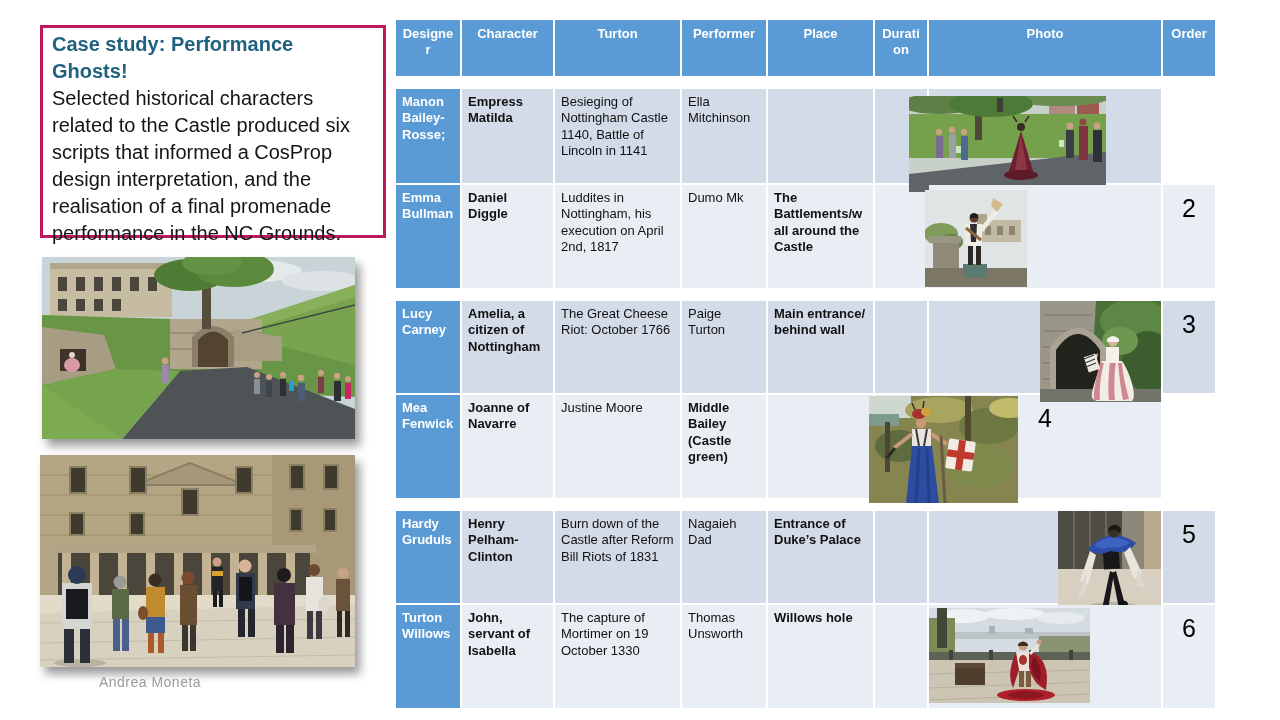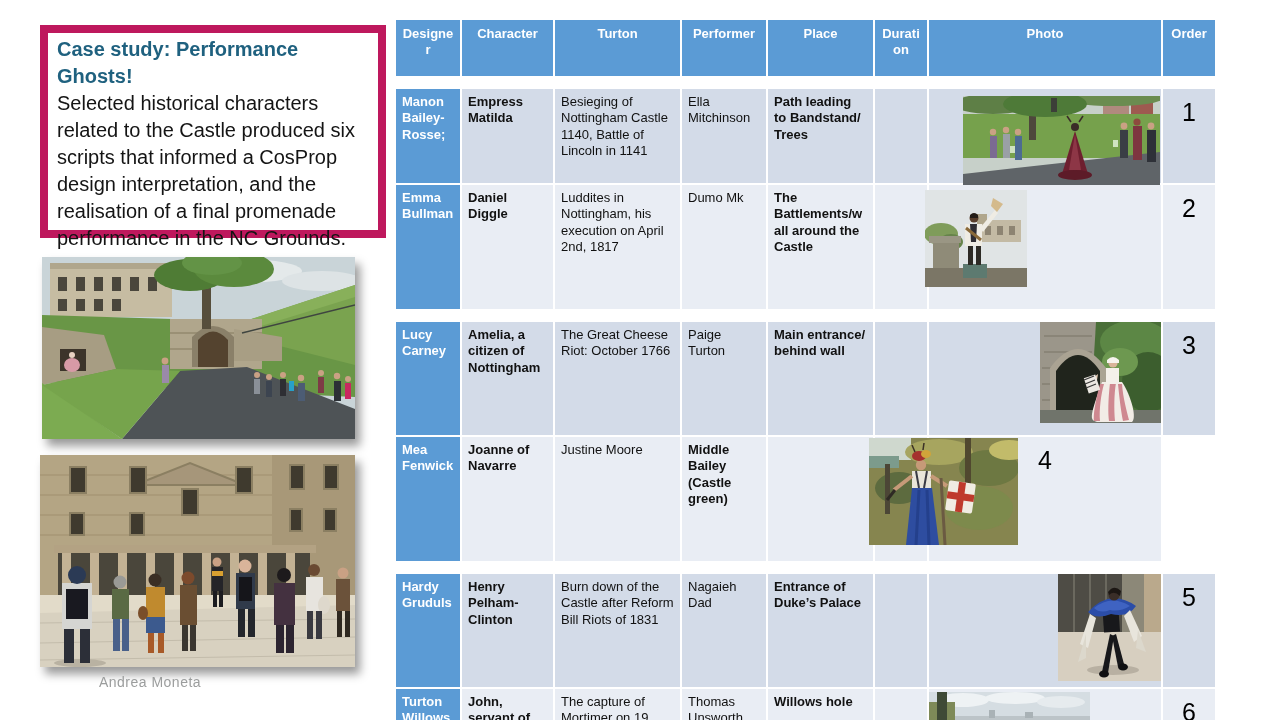--- a/index.html
+++ b/index.html
@@ -1,36 +1,36 @@
 <!DOCTYPE html>
 <html><head>
 <meta charset="utf-8">
 <style>
   html,body{margin:0;padding:0;background:#fff;}
   .slide{position:relative;width:1280px;height:720px;background:#ffffff;overflow:hidden;
          font-family:"Liberation Sans",sans-serif;}
 
   
   .textbox{position:absolute;left:40px;top:25px;width:346px;height:213px;
-           border:8px solid #be185d;box-sizing:border-box;background:#fff;padding:3px 9px;}
+           border:3px solid #be185d;box-sizing:border-box;background:#fff;padding:3px 9px;}
   .tb-title{display:block;color:#1F617F;font-weight:bold;font-size:20px;line-height:27px;}
   .tb-body{display:block;color:#141414;font-size:20px;line-height:27px;}
 
   
   .photo-left{position:absolute;box-shadow:5px 7px 9px rgba(0,0,0,.40);}
   #photoA{left:42px;top:257px;}
   #photoB{left:40px;top:455px;}
   .attribution{position:absolute;left:85px;top:674px;width:130px;text-align:center;
                color:#9b9d9d;font-size:14px;letter-spacing:.5px;}
 
   
   .sched{position:absolute;left:396px;top:20px;display:flex;flex-direction:column;row-gap:2px;}
   .trow{display:grid;grid-template-columns:64px 91px 125px 84px 105px 52px 232px 52px;column-gap:2px;}
   .thead{height:56px;}
-  .r1{height:105px;} .r2,.r3,.r4,.r5,.r6{height:124px;}
+  .r1{height:105px;} .r2,.r3,.r4,.r5,.r6{height:103px;}
   .cell{box-sizing:border-box;padding:5px 6px;font-size:13px;line-height:1.25;
         white-space:pre-wrap;color:#111;overflow:hidden;}
   .thead .cell{background:#5B9BD5;color:#fff;font-weight:bold;text-align:center;
                padding-top:6px;overflow-wrap:anywhere;}
   .band-a .cell{background:#D3DBE8;margin-top:11px;}
   .band-b .cell{background:#E9EDF4;}
   .c-designer{background:#5B9BD5 !important;color:#fff;font-weight:bold;}
   .c-character,.c-place{font-weight:bold;}
   .c-place{overflow-wrap:anywhere;}
   .c-order{font-size:25px;text-align:center;padding-top:8px;color:#000;font-weight:400;}
@@ -213,21 +213,20 @@
       <div class="cell">Duration</div>
       <div class="cell">Photo</div>
       <div class="cell">Order</div>
     </div>
 
     <div class="trow r1 band-a">
       <div class="cell c-designer">Manon Bailey-Rosse;</div>
       <div class="cell c-character">Empress Matilda</div>
       <div class="cell c-theme">Besieging of Nottingham Castle 1140, Battle of Lincoln in 1141</div>
       <div class="cell c-performer">Ella Mitchinson</div>
-      <div class="cell c-place">Path leading to Bandstand/ Trees</div>
       <div class="cell c-duration"></div>
       <div class="cell c-photo">
         <svg class="ph1" width="197" height="96" viewBox="0 0 197 96" aria-label="Performer in dark red medieval gown on park path with onlookers">
           <rect width="197" height="96" fill="#c7d0c9"></rect>
           <rect x="140" y="4" width="26" height="16" fill="#b08a7e"></rect>
           <rect x="168" y="2" width="22" height="18" fill="#9e5a50"></rect>
           <ellipse cx="30" cy="8" rx="40" ry="10" fill="#5e7f46"></ellipse>
           <ellipse cx="150" cy="2" rx="50" ry="8" fill="#6b8c50"></ellipse>
           <rect x="0" y="18" width="197" height="44" fill="#76a14c"></rect>
           <path d="M0,78 L197,56 L197,96 L0,96 Z" fill="#5f6468"></path>

